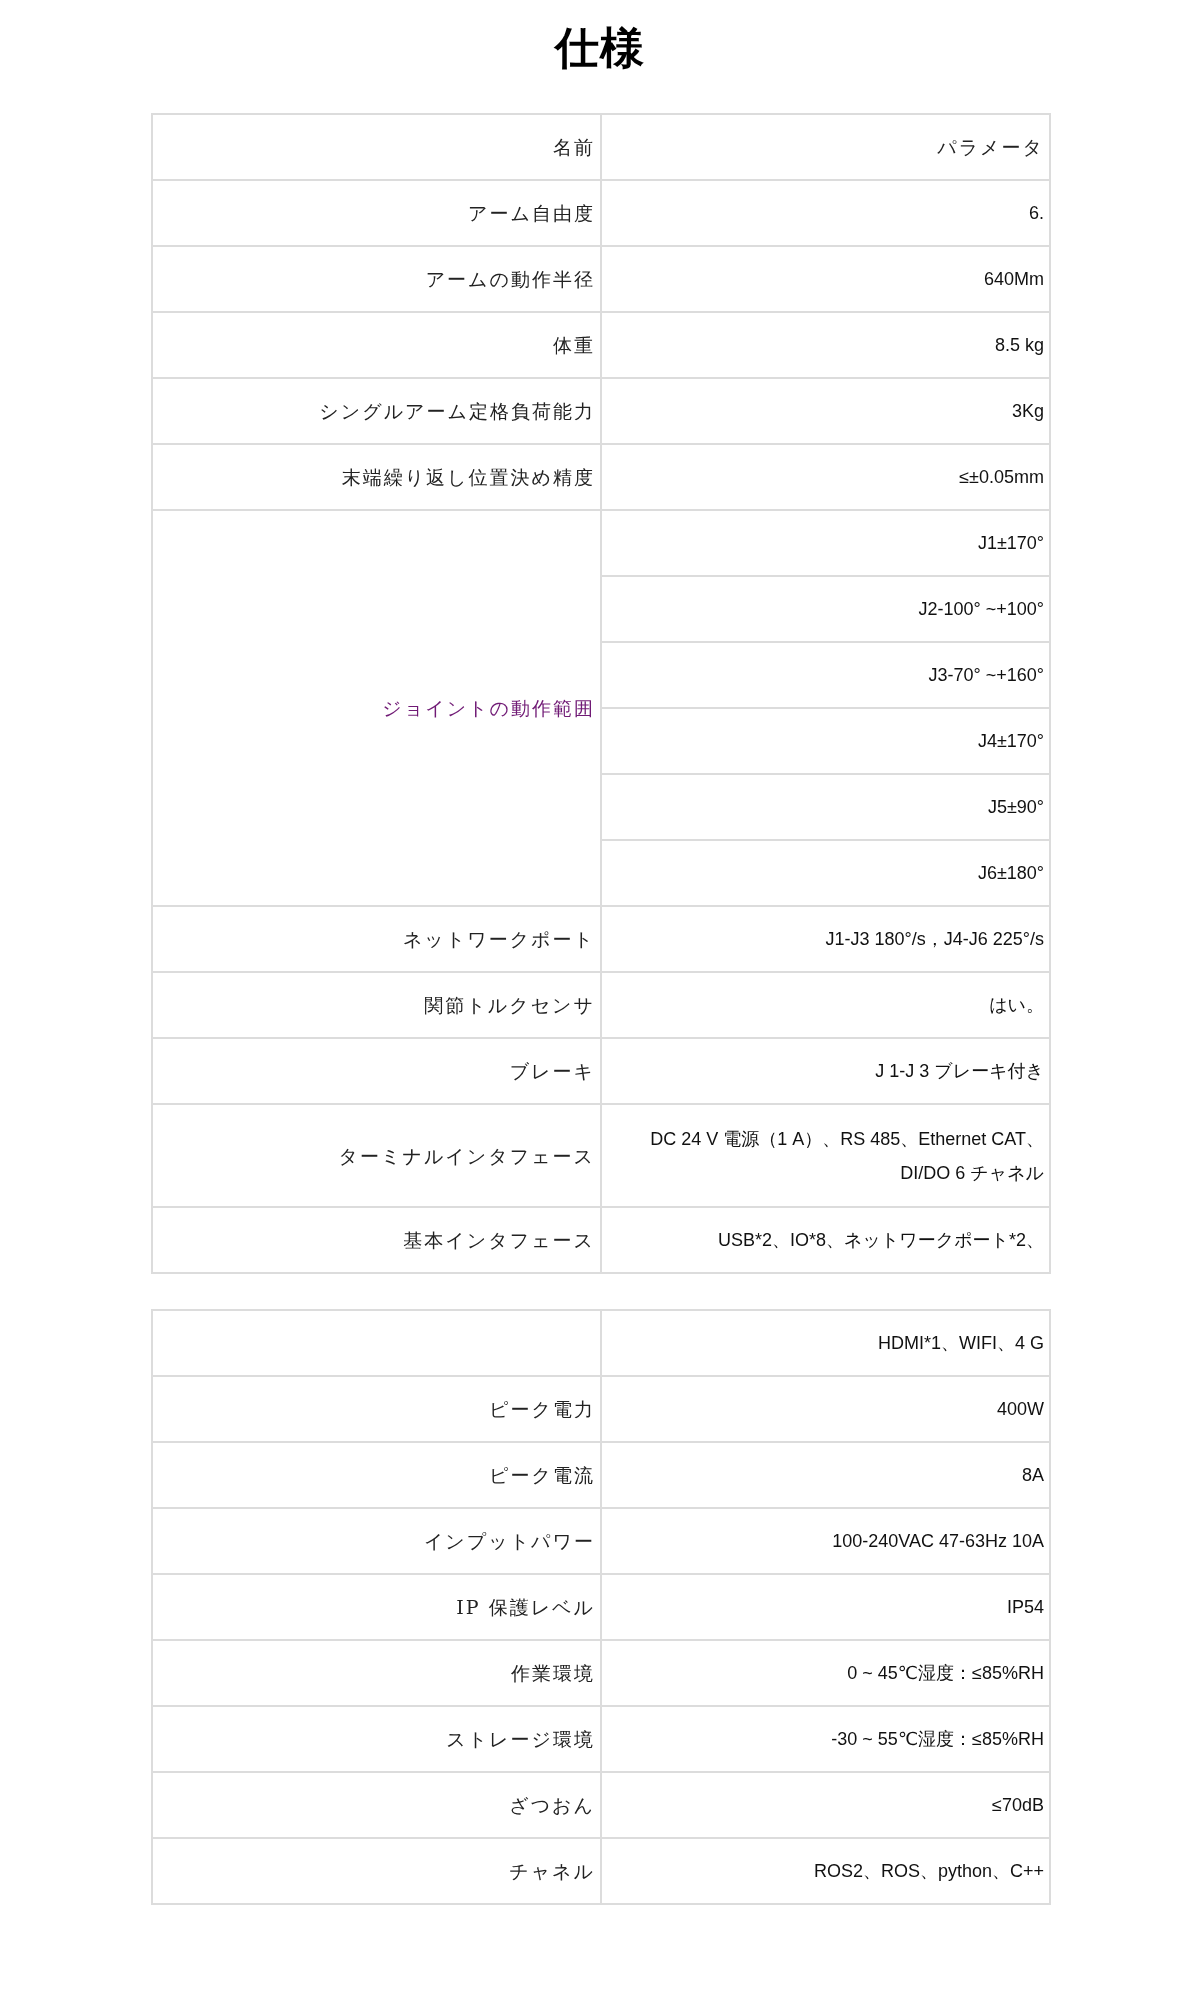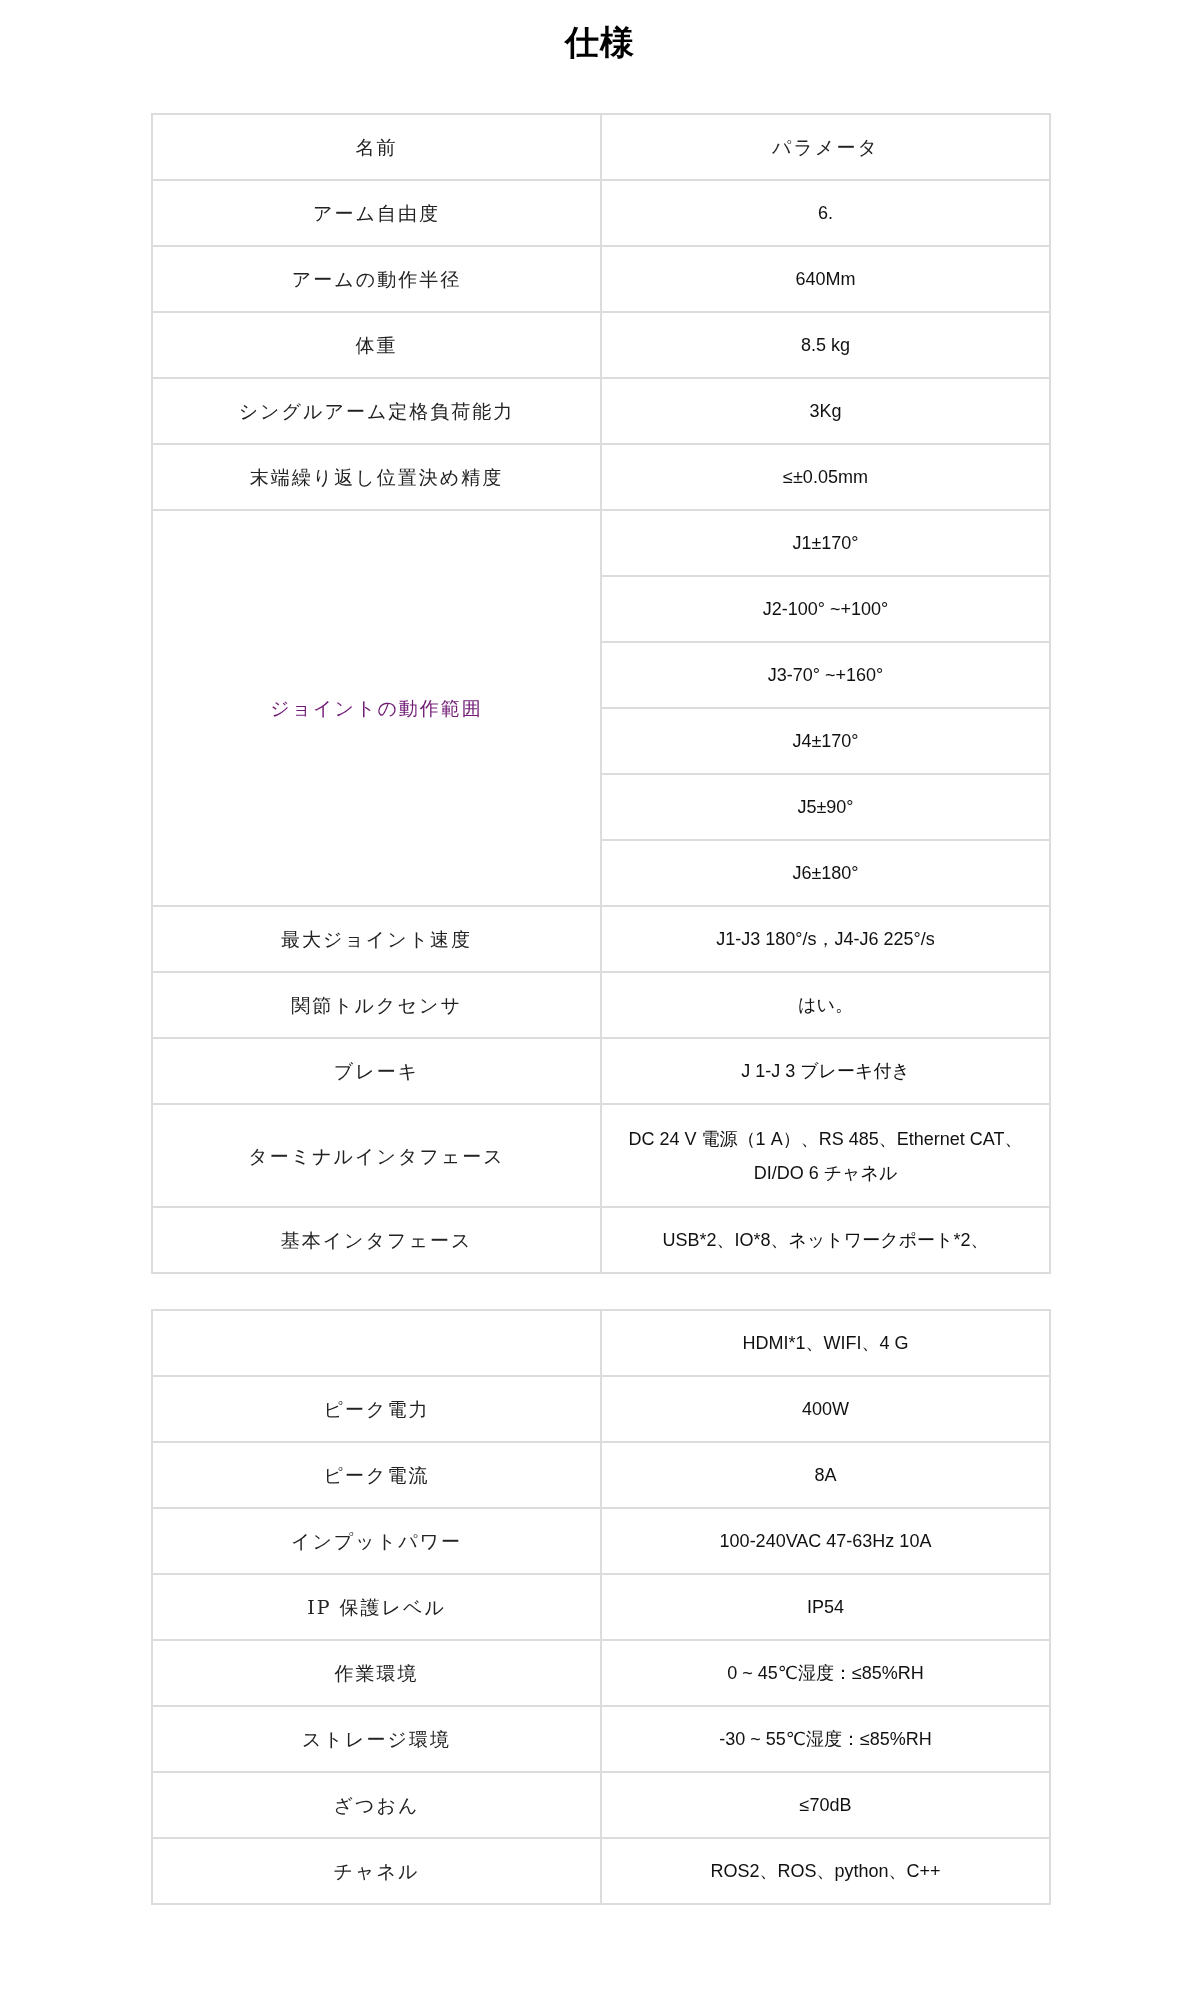--- a/index.html
+++ b/index.html
@@ -15,38 +15,38 @@
       font-family: "DejaVu Sans", "Liberation Sans", sans-serif;
       color: #1a1a1a;
     }
     .page-title {
       position: absolute;
       top: 0;
       left: 0;
       width: 1200px;
       text-align: center;
       font-family: "DejaVu Serif", "Liberation Serif", serif;
-      font-size: 34px;
+      font-size: 44px;
       line-height: 38px;
       color: #000;
       letter-spacing: 1px;
     }
     table.spec {
       position: absolute;
       left: 151px;
       width: 898px;
       border-collapse: collapse;
       table-layout: fixed;
       border: 2px solid #dcdcdc;
     }
     table.spec col.c1 { width: 449px; }
     table.spec col.c2 { width: 449px; }
     table.spec td {
       border: 2px solid #dcdcdc;
-      text-align: center;
+      text-align: right;
       vertical-align: middle;
       height: 64px;
       padding: 0 5px;
       font-size: 19px;
       line-height: 34px;
     }
     table.spec td.label {
       font-family: "DejaVu Serif", "Liberation Serif", serif;
       letter-spacing: 2px;
       color: #222;
@@ -115,21 +115,21 @@
       <td class="value">J4±170°</td>
     </tr>
     <tr>
       <td class="value">J5±90°</td>
     </tr>
     <tr>
       <td class="value">J6±180°</td>
     </tr>
 
     <tr>
-      <td class="label">最大ジョイント速度</td>
+      <td class="label">ネットワークポート</td>
       <td class="value">J1-J3 180°/s，J4-J6 225°/s</td>
     </tr>
     <tr>
       <td class="label">関節トルクセンサ</td>
       <td class="value">はい。</td>
     </tr>
     <tr>
       <td class="label">ブレーキ</td>
       <td class="value">J 1-J 3 ブレーキ付き</td>
     </tr>

